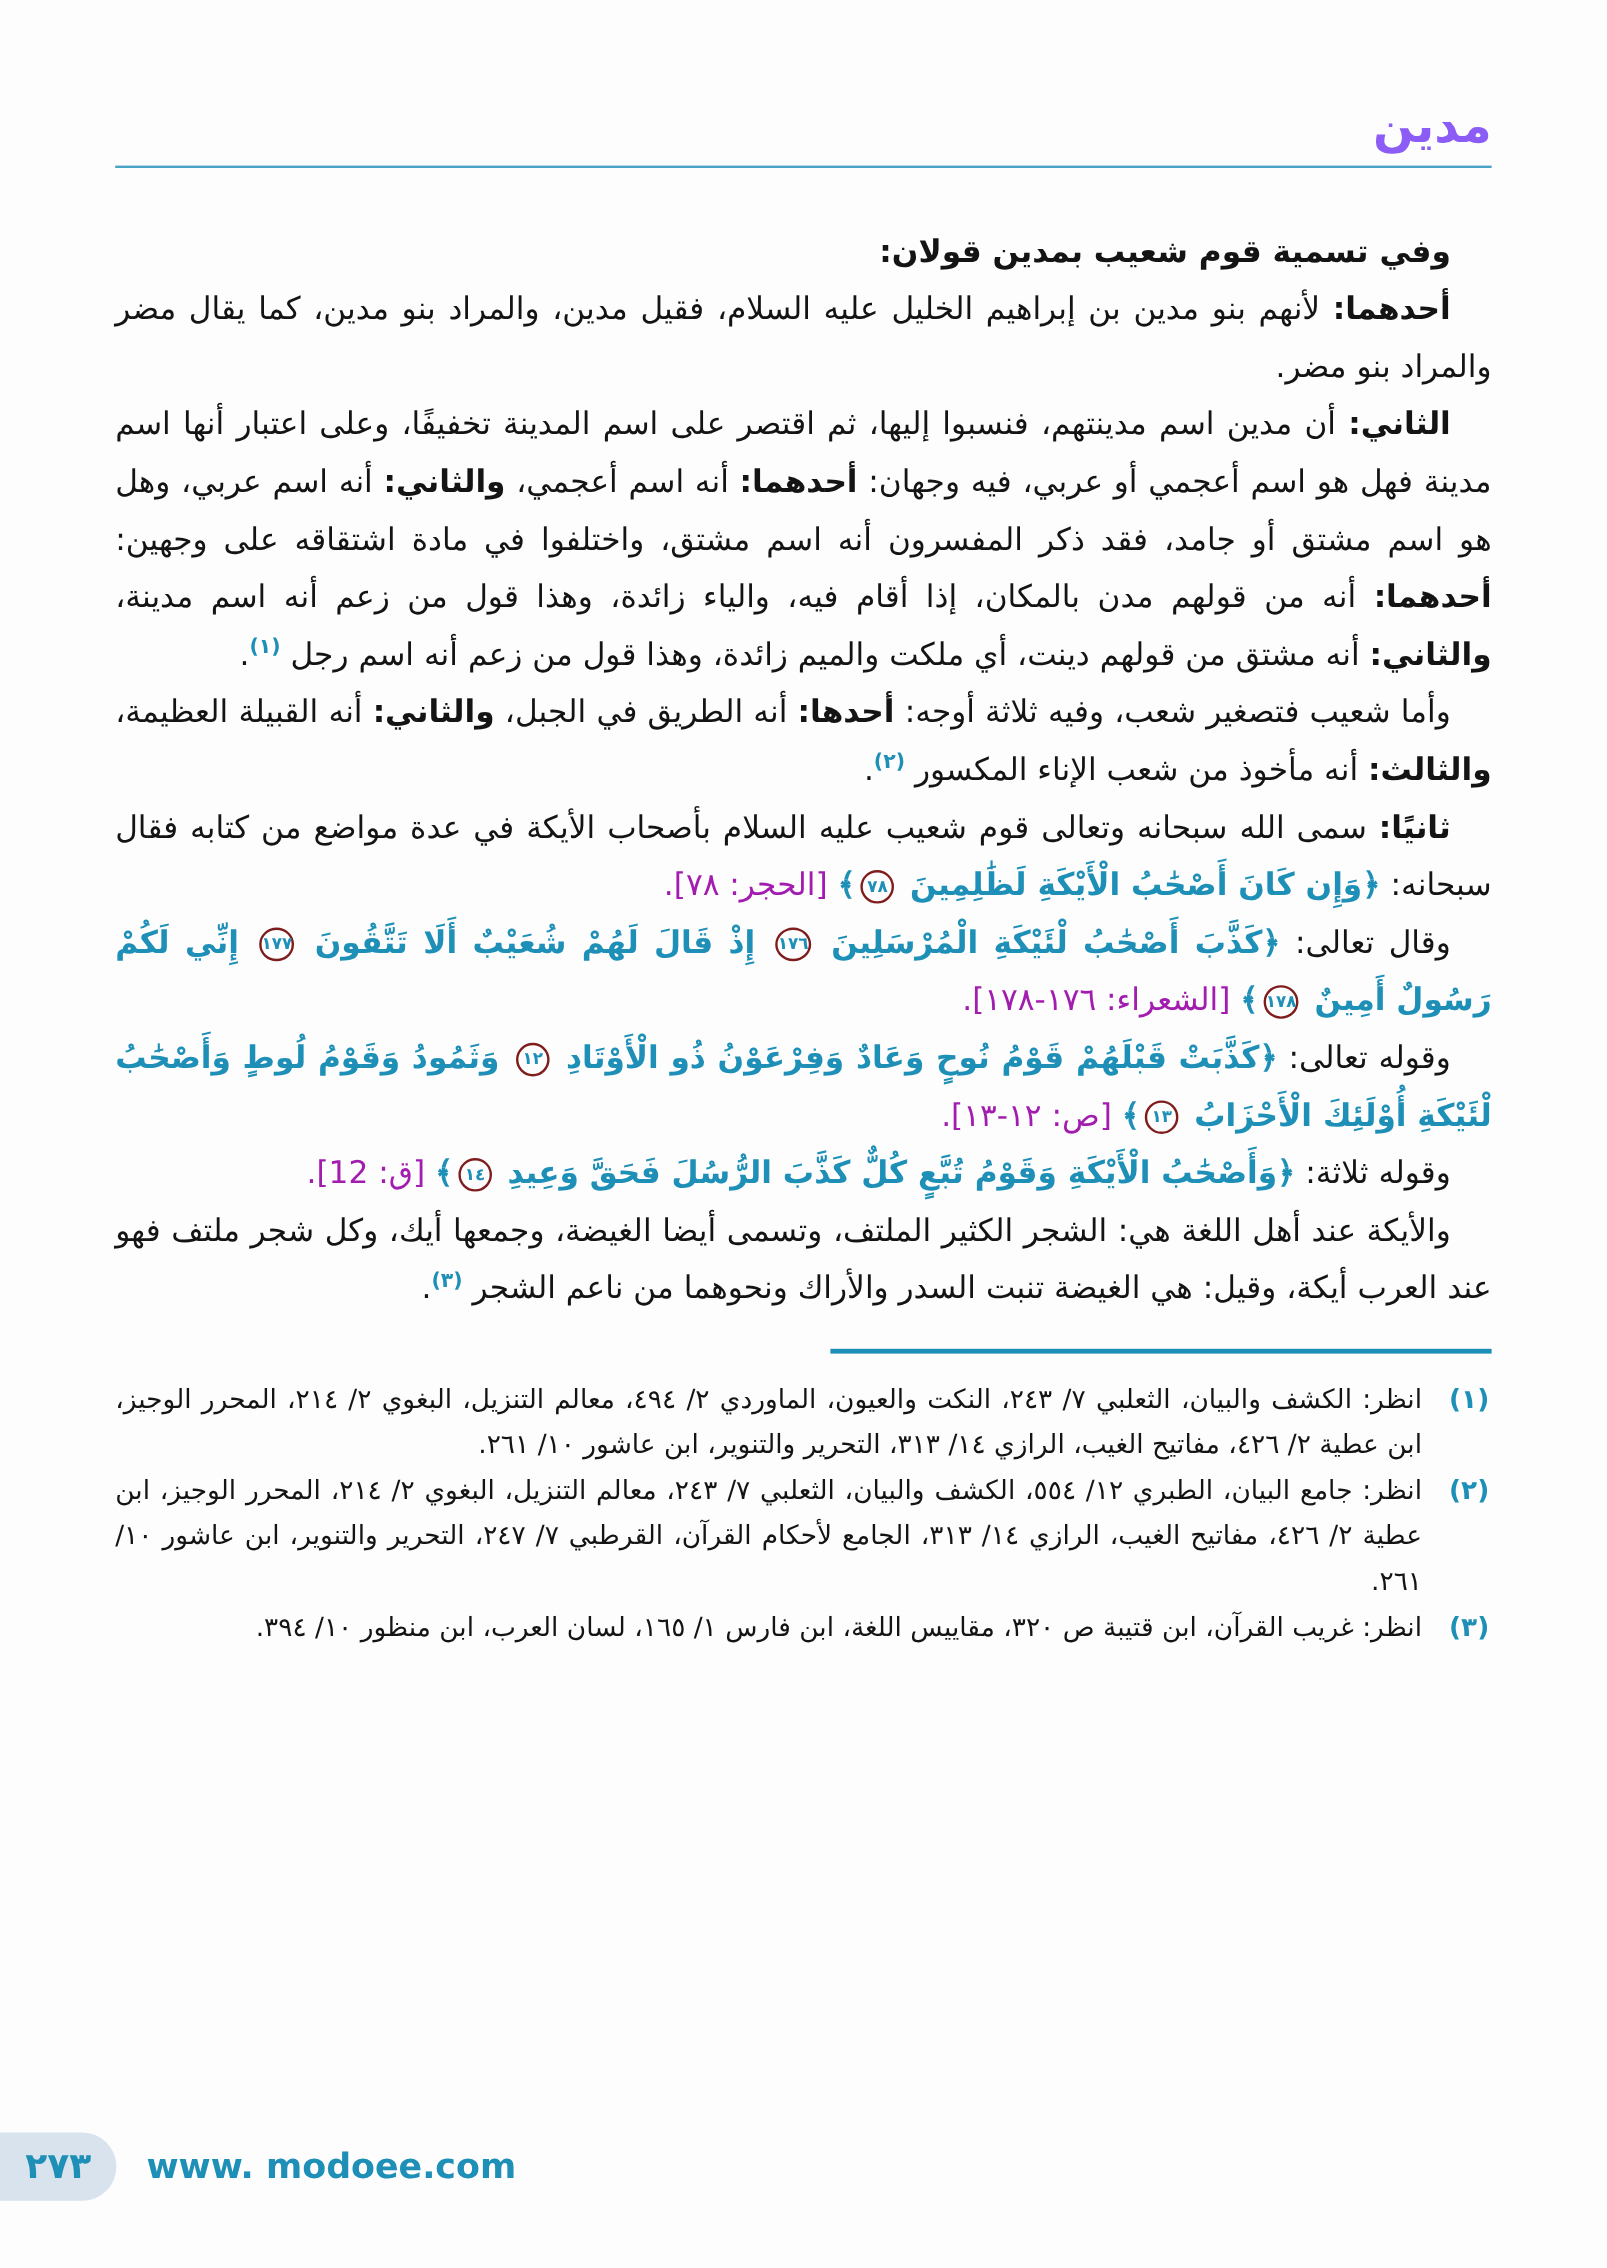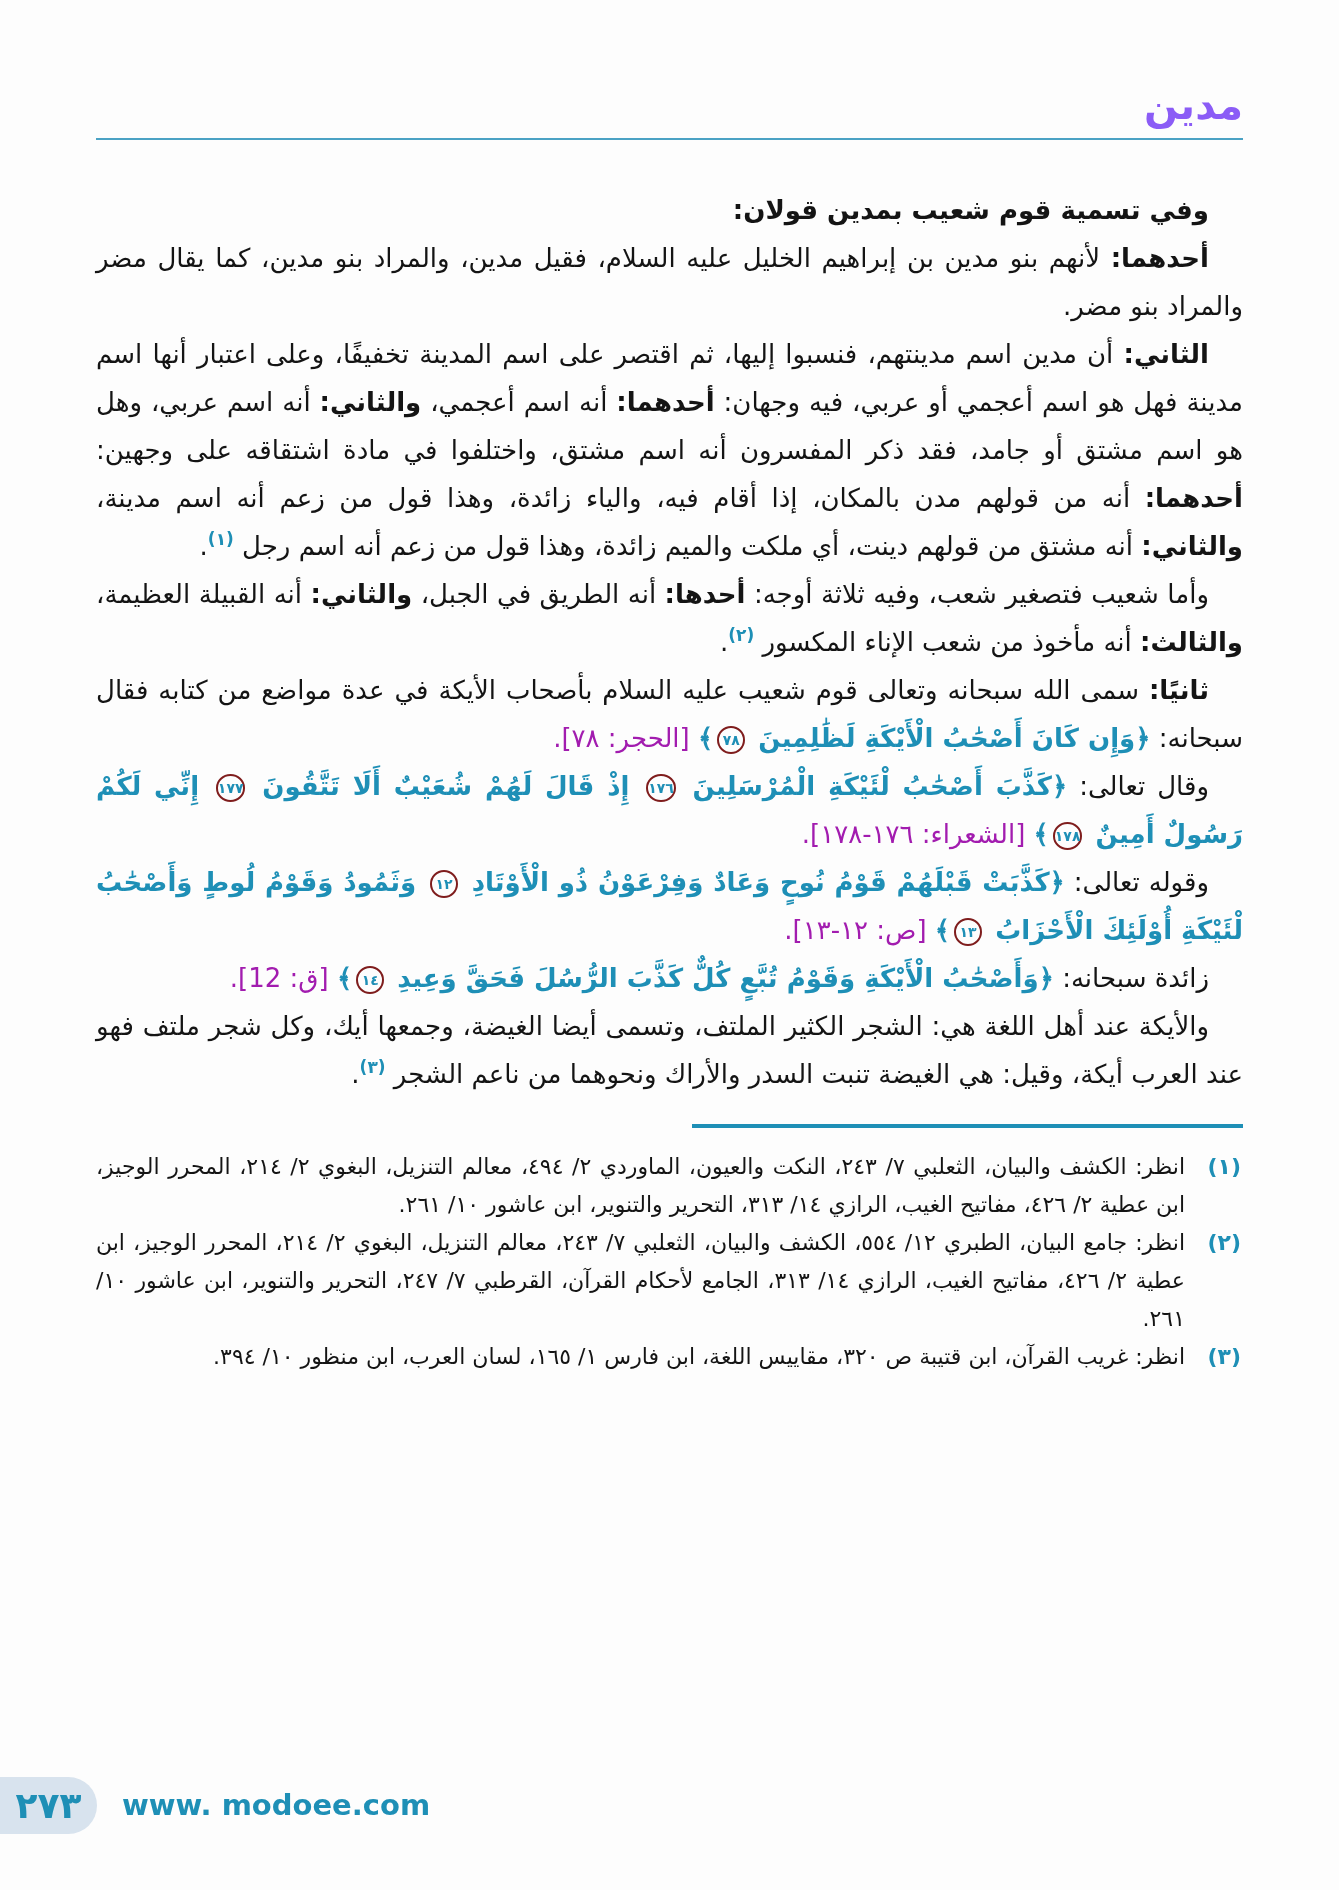--- a/index.html
+++ b/index.html
@@ -95,21 +95,21 @@
     left: 0;
     bottom: 56px;
     width: 97px;
     height: 57px;
     background: #d8e3ee;
     border-radius: 0 29px 29px 0;
     display: flex;
     align-items: center;
     justify-content: center;
     color: #1e8fb6;
-    font-size: 36px;
+    font-size: 30px;
     font-weight: 700;
   }
   .website {
     position: absolute;
     left: 122px;
     bottom: 68px;
     color: #1e8fb6;
     font-size: 29px;
     font-weight: 700;
     direction: ltr;
@@ -128,21 +128,21 @@
 
     <main class="body-text">
       <div>
           <p class="para"><span class="run-b">وفي تسمية قوم شعيب بمدين قولان:</span></p>
           <p class="para"><span class="run-b">أحدهما:</span><span class="run-n"> لأنهم بنو مدين بن إبراهيم الخليل عليه السلام، فقيل مدين، والمراد بنو مدين، كما يقال مضر والمراد بنو مضر.</span></p>
           <p class="para"><span class="run-b">الثاني:</span><span class="run-n"> أن مدين اسم مدينتهم، فنسبوا إليها، ثم اقتصر على اسم المدينة تخفيفًا، وعلى اعتبار أنها اسم مدينة فهل هو اسم أعجمي أو عربي، فيه وجهان: </span><span class="run-b">أحدهما:</span><span class="run-n"> أنه اسم أعجمي، </span><span class="run-b">والثاني:</span><span class="run-n"> أنه اسم عربي، وهل هو اسم مشتق أو جامد، فقد ذكر المفسرون أنه اسم مشتق، واختلفوا في مادة اشتقاقه على وجهين: </span><span class="run-b">أحدهما:</span><span class="run-n"> أنه من قولهم مدن بالمكان، إذا أقام فيه، والياء زائدة، وهذا قول من زعم أنه اسم مدينة، </span><span class="run-b">والثاني:</span><span class="run-n"> أنه مشتق من قولهم دينت، أي ملكت والميم زائدة، وهذا قول من زعم أنه اسم رجل </span><span class="run-f">(١)</span><span class="run-n">.</span></p>
           <p class="para"><span class="run-n">وأما شعيب فتصغير شعب، وفيه ثلاثة أوجه: </span><span class="run-b">أحدها:</span><span class="run-n"> أنه الطريق في الجبل، </span><span class="run-b">والثاني:</span><span class="run-n"> أنه القبيلة العظيمة، </span><span class="run-b">والثالث:</span><span class="run-n"> أنه مأخوذ من شعب الإناء المكسور </span><span class="run-f">(٢)</span><span class="run-n">.</span></p>
           <p class="para"><span class="run-b">ثانيًا:</span><span class="run-n"> سمى الله سبحانه وتعالى قوم شعيب عليه السلام بأصحاب الأيكة في عدة مواضع من كتابه فقال سبحانه: </span><span class="run-q">﴿وَإِن كَانَ أَصْحَٰبُ الْأَيْكَةِ لَظَٰلِمِينَ </span><span class="run-v">٧٨</span><span class="run-q">﴾</span><span class="run-r"> [الحجر: ٧٨].</span></p>
           <p class="para"><span class="run-n">وقال تعالى: </span><span class="run-q">﴿كَذَّبَ أَصْحَٰبُ لْئَيْكَةِ الْمُرْسَلِينَ </span><span class="run-v">١٧٦</span><span class="run-q"> إِذْ قَالَ لَهُمْ شُعَيْبٌ أَلَا تَتَّقُونَ </span><span class="run-v">١٧٧</span><span class="run-q"> إِنِّي لَكُمْ رَسُولٌ أَمِينٌ </span><span class="run-v">١٧٨</span><span class="run-q">﴾</span><span class="run-r"> [الشعراء: ١٧٦-١٧٨].</span></p>
           <p class="para"><span class="run-n">وقوله تعالى: </span><span class="run-q">﴿كَذَّبَتْ قَبْلَهُمْ قَوْمُ نُوحٍ وَعَادٌ وَفِرْعَوْنُ ذُو الْأَوْتَادِ </span><span class="run-v">١٢</span><span class="run-q"> وَثَمُودُ وَقَوْمُ لُوطٍ وَأَصْحَٰبُ لْئَيْكَةِ أُوْلَئِكَ الْأَحْزَابُ </span><span class="run-v">١٣</span><span class="run-q">﴾</span><span class="run-r"> [ص: ١٢-١٣].</span></p>
-          <p class="para"><span class="run-n">زائدة سبحانه: </span><span class="run-q">﴿وَأَصْحَٰبُ الْأَيْكَةِ وَقَوْمُ تُبَّعٍ كُلٌّ كَذَّبَ الرُّسُلَ فَحَقَّ وَعِيدِ </span><span class="run-v">١٤</span><span class="run-q">﴾</span><span class="run-r"> [ق: 12].</span></p>
+          <p class="para"><span class="run-n">وقوله ثلاثة: </span><span class="run-q">﴿وَأَصْحَٰبُ الْأَيْكَةِ وَقَوْمُ تُبَّعٍ كُلٌّ كَذَّبَ الرُّسُلَ فَحَقَّ وَعِيدِ </span><span class="run-v">١٤</span><span class="run-q">﴾</span><span class="run-r"> [ق: 12].</span></p>
           <p class="para"><span class="run-n">والأيكة عند أهل اللغة هي: الشجر الكثير الملتف، وتسمى أيضا الغيضة، وجمعها أيك، وكل شجر ملتف فهو عند العرب أيكة، وقيل: هي الغيضة تنبت السدر والأراك ونحوهما من ناعم الشجر </span><span class="run-f">(٣)</span><span class="run-n">.</span></p>
         </div>
     </main>
 
     <section class="footnotes">
       <div class="fn-rule"></div>
       <div class="fn-list">
           <div class="footnote"><span class="fn-num">(١)</span><span class="fn-text">انظر: الكشف والبيان، الثعلبي ٧/ ٢٤٣، النكت والعيون، الماوردي ٢/ ٤٩٤، معالم التنزيل، البغوي ٢/ ٢١٤، المحرر الوجيز، ابن عطية ٢/ ٤٢٦، مفاتيح الغيب، الرازي ١٤/ ٣١٣، التحرير والتنوير، ابن عاشور ١٠/ ٢٦١.</span></div>
           <div class="footnote"><span class="fn-num">(٢)</span><span class="fn-text">انظر: جامع البيان، الطبري ١٢/ ٥٥٤، الكشف والبيان، الثعلبي ٧/ ٢٤٣، معالم التنزيل، البغوي ٢/ ٢١٤، المحرر الوجيز، ابن عطية ٢/ ٤٢٦، مفاتيح الغيب، الرازي ١٤/ ٣١٣، الجامع لأحكام القرآن، القرطبي ٧/ ٢٤٧، التحرير والتنوير، ابن عاشور ١٠/ ٢٦١.</span></div>
           <div class="footnote"><span class="fn-num">(٣)</span><span class="fn-text">انظر: غريب القرآن، ابن قتيبة ص ٣٢٠، مقاييس اللغة، ابن فارس ١/ ١٦٥، لسان العرب، ابن منظور ١٠/ ٣٩٤.</span></div>

